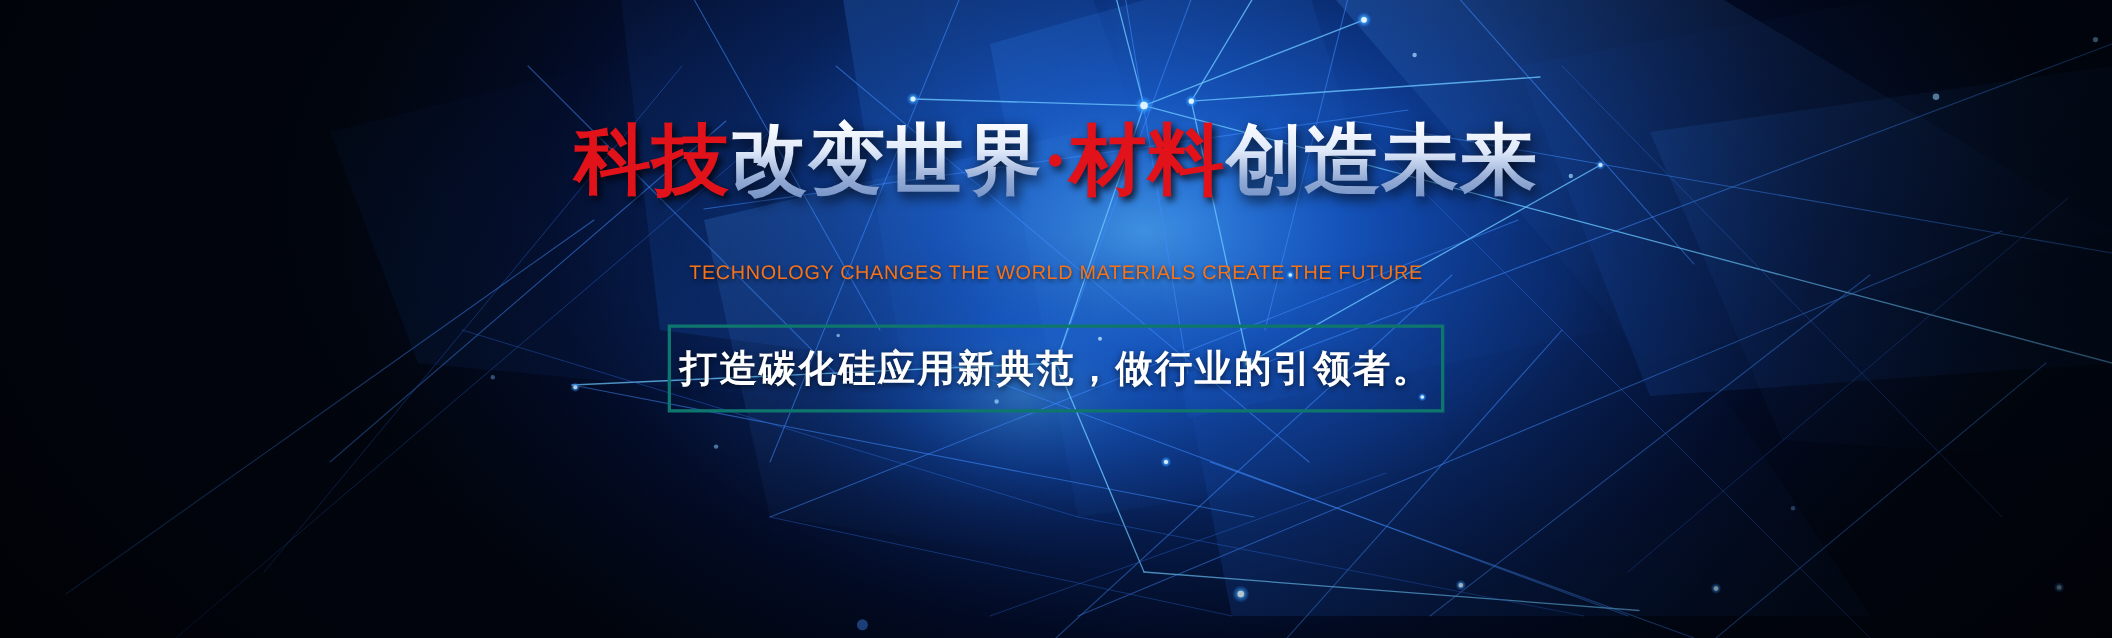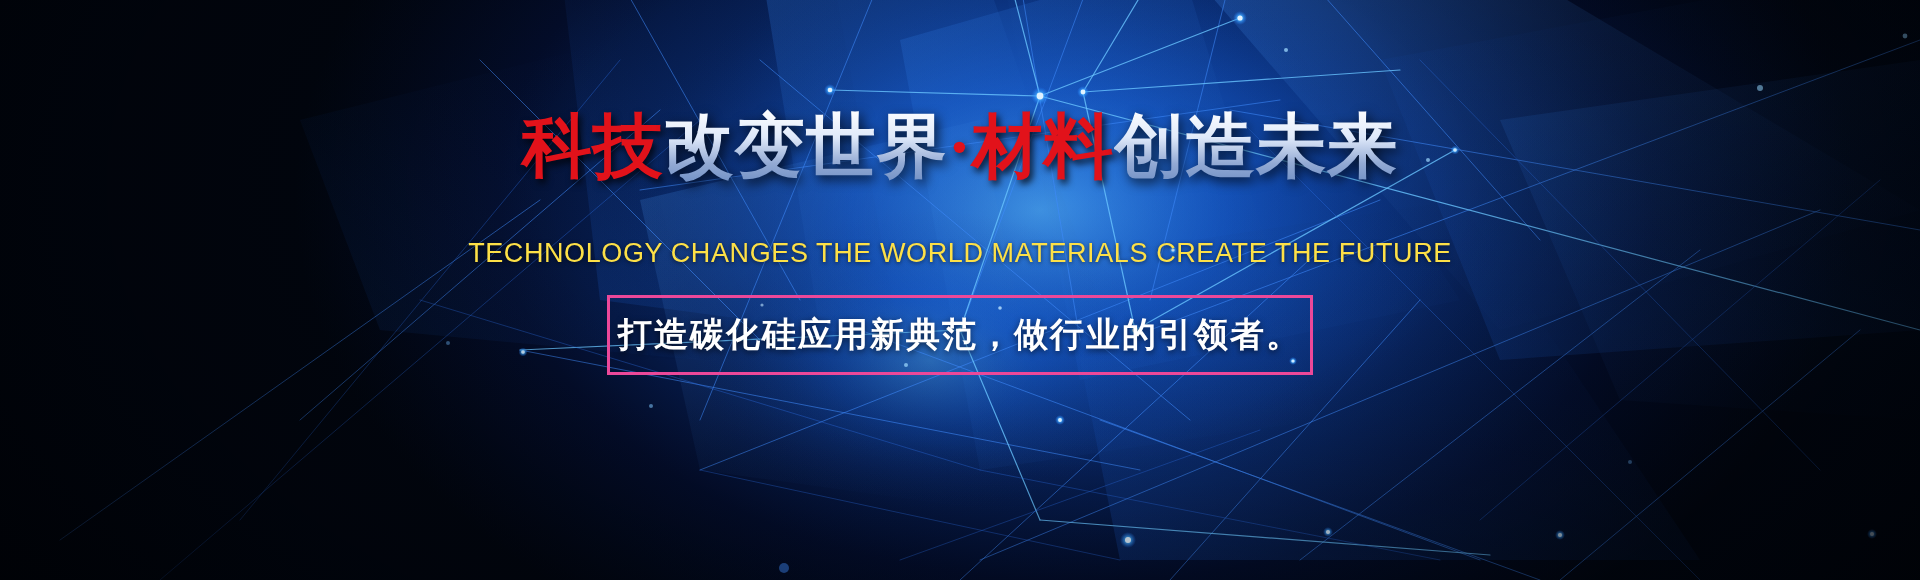--- a/index.html
+++ b/index.html
@@ -81,35 +81,35 @@
     color: #e2121a;
   }
 
   .subline {
     position: absolute;
     left: 0;
     right: 0;
     top: 238px;
     font-family: "Liberation Sans", sans-serif;
     font-weight: 400;
-    font-size: 27px;
+    font-size: 18px;
     letter-spacing: 0.6px;
-    color: #fde047;
+    color: #f97316;
     white-space: nowrap;
     text-shadow: 0 1px 4px rgba(0,0,0,0.6);
   }
 
   .slogan-box {
     position: absolute;
     left: 50%;
     transform: translateX(-50%);
     top: 295px;
     width: 706px;
     height: 80px;
-    border: 3px solid #ec4899;
+    border: 3px solid #0f766e;
     box-sizing: border-box;
     display: flex;
     align-items: center;
     justify-content: center;
   }
   .slogan-text {
     font-family: "Liberation Sans", sans-serif;
     font-weight: bold;
     font-size: 34px;
     letter-spacing: 2px;

